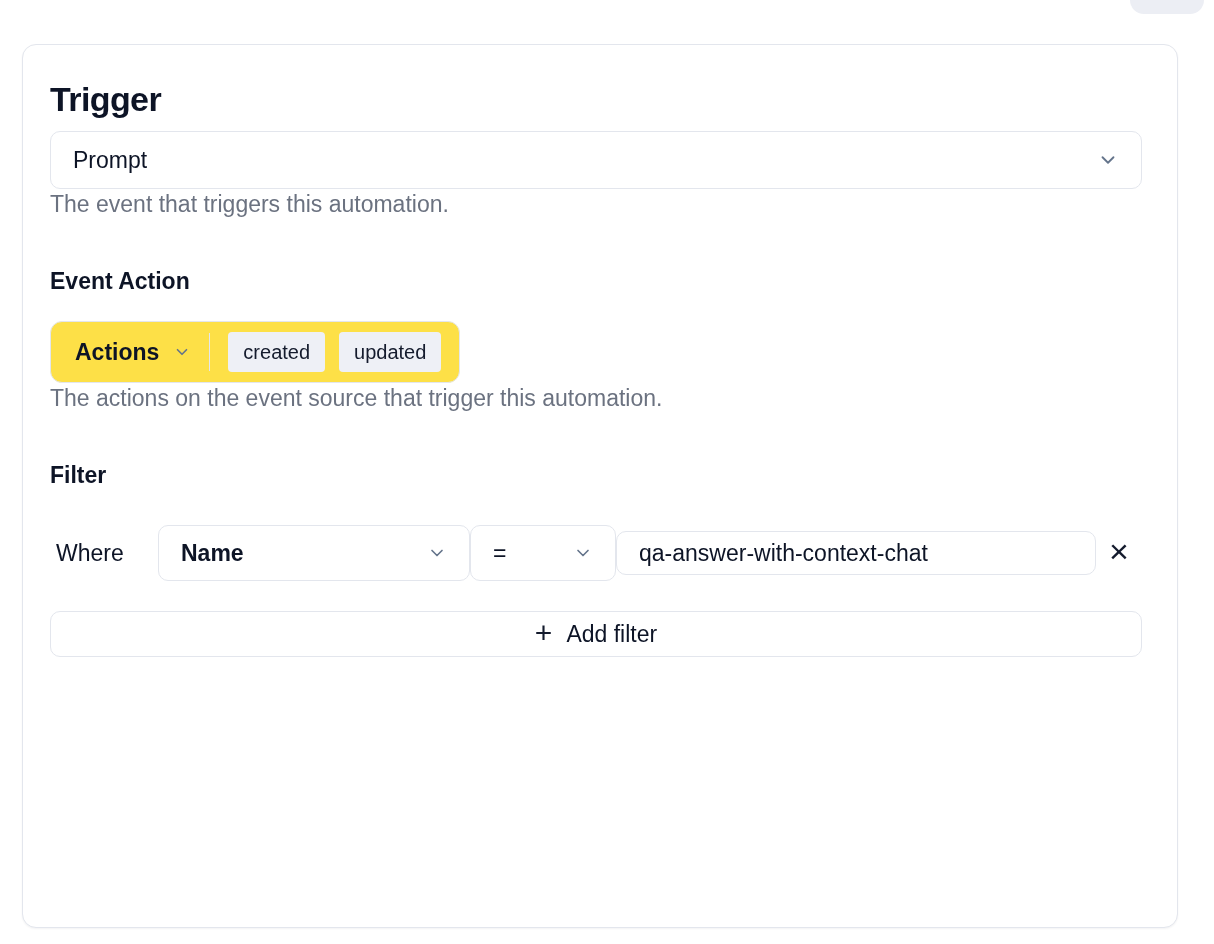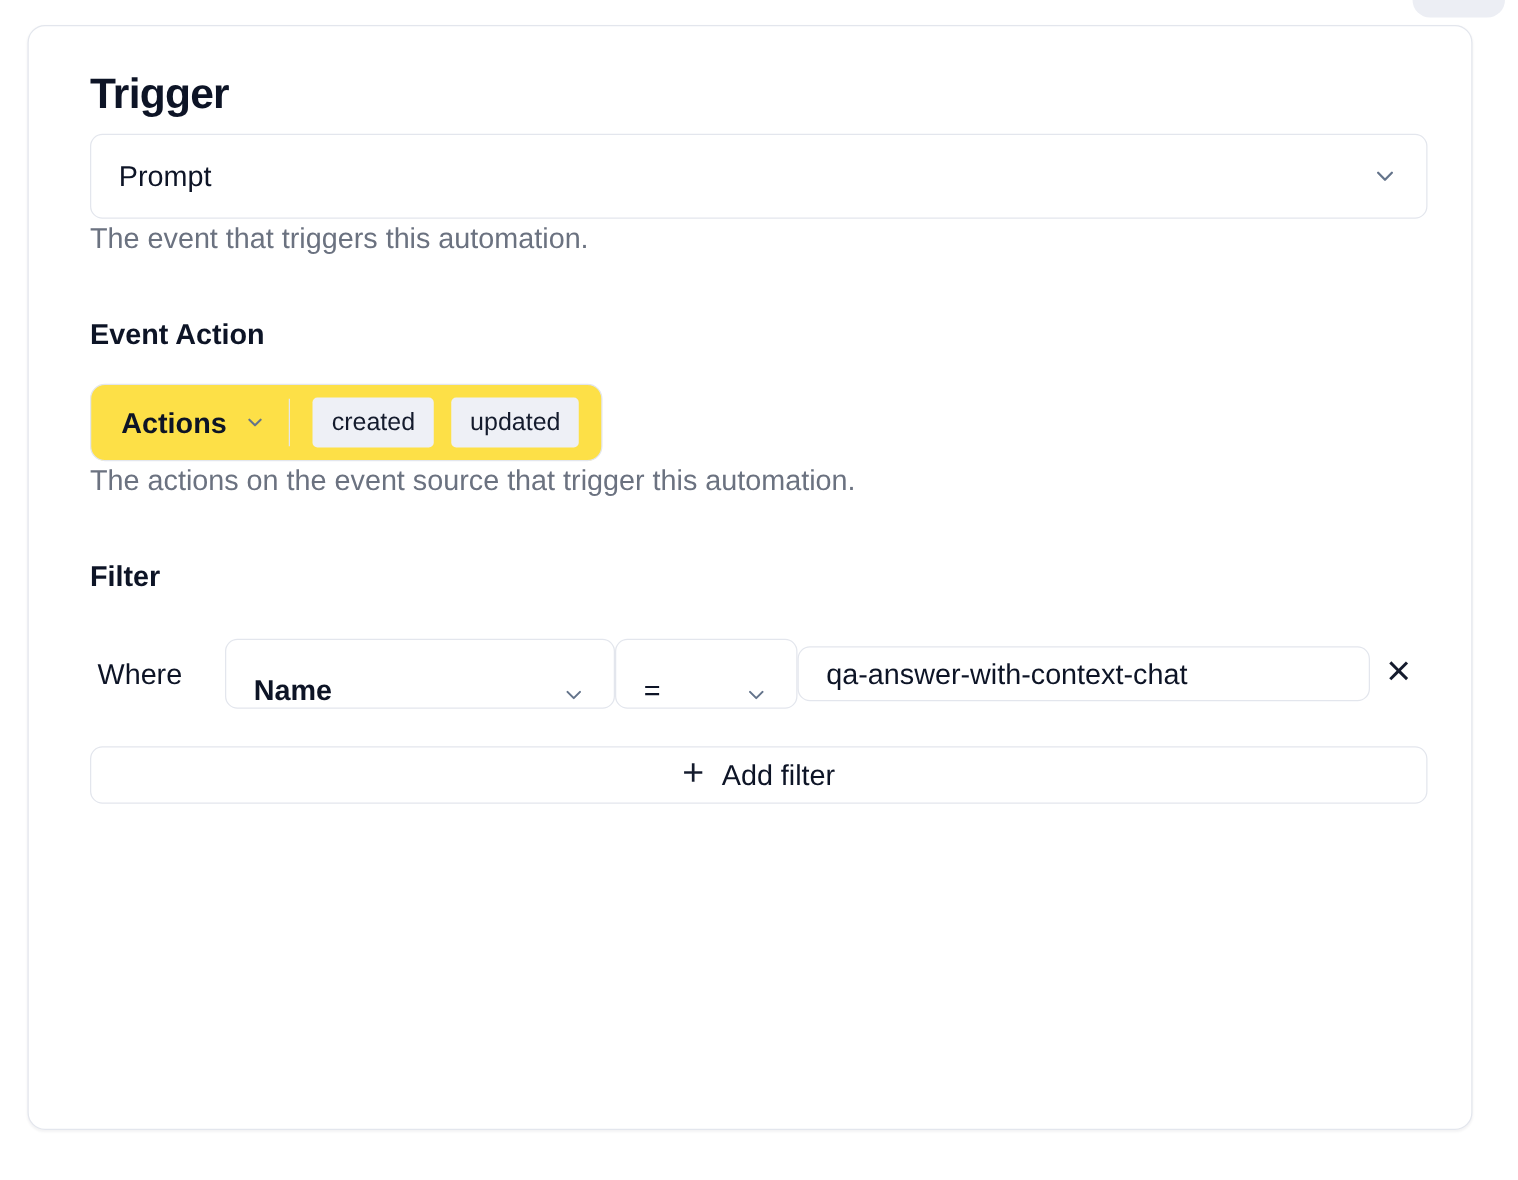--- a/index.html
+++ b/index.html
@@ -22,27 +22,27 @@
   .toast-remnant {
     position: absolute;
     top: -14px; right: 10px;
     width: 74px; height: 28px;
     border-radius: 14px;
     background: #ecEEf4;
     background: #eceef4;
   }
   .card {
     position: absolute;
-    left: 22px; top: 20px;
+    left: 22px; top: 44px;
     width: 1156px; height: 884px;
     background: var(--card-bg);
     border: 1px solid var(--border);
     border-radius: 14px;
     box-shadow: 0 1px 2px rgba(16,24,40,0.05);
-    padding: 32px 35px 38px 49px;
+    padding: 32px 35px 38px 27px;
   }
   h1.title {
     font-size: 34px;
     font-weight: 700;
     letter-spacing: -0.6px;
     line-height: 44px;
     color: var(--text-dark);
     margin-bottom: 10px;
   }
   .subtitle {
@@ -63,21 +63,21 @@
     line-height: 30px;
     color: var(--text-muted);
   }
   .section { margin-bottom: 48px; }
   .section:last-child { margin-bottom: 0; }
 
   .select {
     display: flex;
     align-items: center;
     justify-content: space-between;
-    height: 68px;
+    height: 58px;
     border: 1px solid var(--border);
     border-radius: 10px;
     background: #fff;
     padding: 0 22px;
     font-size: 23px;
     color: var(--text-dark);
     cursor: pointer;
   }
   .chev { flex: 0 0 auto; }
 
@@ -125,21 +125,21 @@
     display: flex;
     align-items: center;
     margin-top: 36px;
   }
   .where {
     flex: 0 0 108px;
     font-size: 23px;
     color: var(--text-dark);
     padding-left: 6px;
   }
-  .filter-row .select { height: 56px; align-items: flex-end; }
+  .filter-row .select { height: 56px; }
   .field-select { flex: 0 0 312px; font-weight: 600; }
   .op-select { flex: 0 0 146px; }
   .text-input {
     flex: 1 1 auto;
     min-width: 0;
     height: 44px;
     border: 1px solid var(--border);
     border-radius: 10px;
     background: #fff;
     padding: 0 22px;

